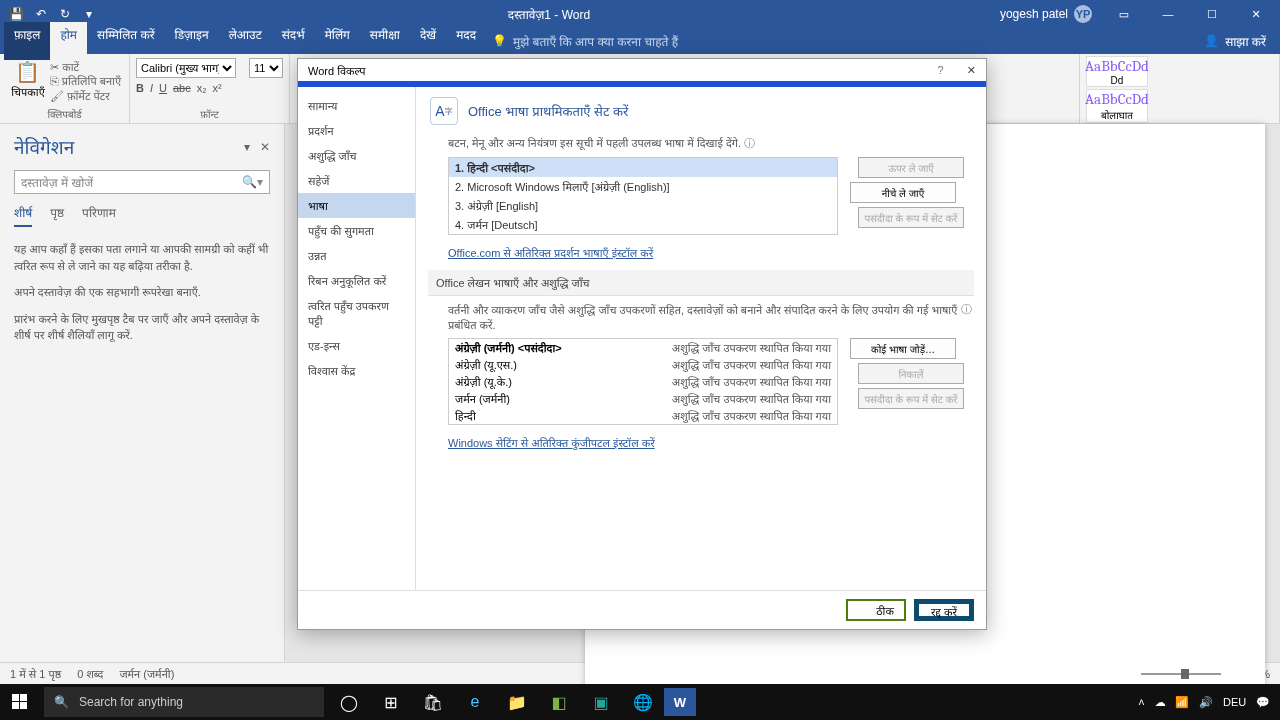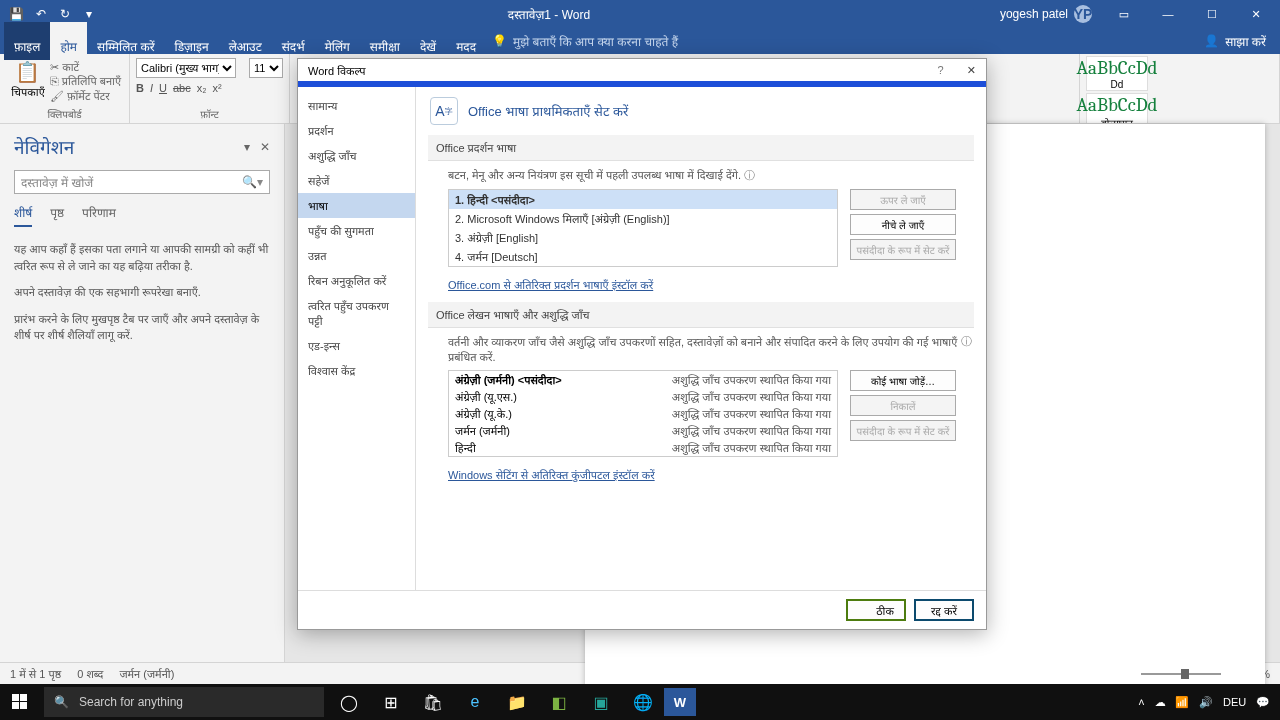--- a/index.html
+++ b/index.html
@@ -5,43 +5,43 @@
 * { margin: 0; padding: 0; box-sizing: border-box; font-family: "Segoe UI", "Nirmala UI", sans-serif; }
 body { width: 1280px; height: 720px; background: #fff; overflow: hidden; position: relative; }
 
 
 .titlebar { height: 28px; background: #2b579a; color: #fff; display: flex; align-items: center; font-size: 12px; }
 .titlebar .qat { display: flex; align-items: center; padding: 0 6px; gap: 2px; }
 .titlebar .qat span { width: 22px; height: 22px; display: flex; align-items: center; justify-content: center; cursor: pointer; }
 .titlebar .center { flex: 1; text-align: center; }
 .titlebar .right { display: flex; align-items: center; padding-right: 4px; gap: 4px; }
 .titlebar .right .user { padding: 0 8px; display:flex; align-items:center; gap:6px;}
-.titlebar .right .circ{width:18px;height:18px;border-radius:50%;background:#a8bfe0;color:#2b579a;display:flex;align-items:center;justify-content:center;font-size:14px;font-weight:bold;}
+.titlebar .right .circ{width:18px;height:18px;border-radius:50%;background:#a8bfe0;color:#2b579a;display:flex;align-items:center;justify-content:center;font-size:11px;font-weight:bold;}
 .titlebar .right .winbtn { width: 40px; height: 28px; display: flex; align-items: center; justify-content: center; font-size: 11px; }
 
 
 .tabs { height: 26px; background: #2b579a; color: #fff; display: flex; align-items: center; font-size: 12px; padding-left: 4px; }
-.tabs .tab { padding: 12px 10px; height: 38px; line-height: 26px; cursor: pointer; }
+.tabs .tab { padding: 0 10px; height: 38px; line-height: 26px; cursor: pointer; }
 .tabs .tab.file { background: #1e3e70; }
 .tabs .tab.active { background: #f3f3f3; color: #2b579a; }
 .tabs .tell { color: #c6d6ed; margin-left: 6px; display:flex; align-items:center; gap:6px;}
 .tabs .share { margin-left: auto; padding: 0 14px; display:flex; align-items:center; gap:6px;}
 
 
 .ribbon { height: 70px; background: #f3f3f3; border-bottom: 1px solid #d4d4d4; display: flex; font-size: 11px; overflow:hidden; }
 .ribbon .grp { border-right: 1px solid #d4d4d4; padding: 2px 6px; position: relative; display:flex; flex-direction:column;}
 .ribbon .grp .lbl { position: absolute; bottom: 2px; left: 0; right: 0; text-align: center; font-size: 10px; color: #666; }
 .ribbon .big { display: flex; flex-direction: column; align-items: center; width: 44px; padding-top:4px;}
 .ribbon .mini{font-size:11px; color:#666; line-height:1.3;}
 .ribbon select{font-size:11px; border:1px solid #aaa; background:#fff;height:20px;}
 .fgroup{display:flex;gap:4px;align-items:center;padding-top:2px;}
 .ftools{display:flex;gap:6px;padding-top:4px;color:#555;}
 .styles{display:flex;gap:2px;padding:4px;}
 .style{border:1px solid #ddd;background:#fff;width:62px;height:46px;display:flex;flex-direction:column;align-items:center;justify-content:center;font-size:10px;}
-.style .sample{font-size:19px;color:#15803d;font-family:Cambria;}
+.style .sample{font-size:15px;color:#8b5cf6;font-family:Cambria;}
 .edit-grp{padding:4px 10px;line-height:1.4;color:#444;}
 
 
 .workspace{display:flex;height:calc(720px - 28px - 26px - 70px - 22px - 36px);background:#e6e6e6;}
 .navpane{width:285px;background:#f3f3f3;border-right:1px solid #d4d4d4;padding:10px 14px;font-size:12px;overflow:hidden;}
 .navpane h2{font-size:19px;color:#2b579a;font-weight:normal;margin-bottom:10px;display:flex;justify-content:space-between;align-items:center;}
 .navpane .searchbox{border:1px solid #aaa;background:#fff;height:24px;display:flex;align-items:center;padding:0 6px;color:#888;justify-content:space-between;margin-bottom:10px;}
 .navpane .ntabs{display:flex;gap:18px;font-size:12px;color:#666;margin-bottom:14px;}
 .navpane .ntabs .nt{padding-bottom:4px;cursor:pointer;}
 .navpane .ntabs .nt.active{color:#2b579a;border-bottom:2px solid #2b579a;}
@@ -62,26 +62,26 @@
 .dialog .dhdr{display:flex;align-items:center;gap:10px;color:#2b579a;font-size:13px;margin-bottom:10px;}
 .dialog .dhdr .ico{width:28px;height:28px;border:1px solid #bcd;border-radius:4px;display:flex;align-items:center;justify-content:center;font-size:14px;}
 .sectlbl{background:#f3f3f3;color:#444;padding:5px 8px;font-size:11px;margin:8px -2px 6px -2px; border-bottom:1px solid #e0e0e0;}
 .hint{font-size:11px;color:#555;margin:4px 0 6px 18px;}
 .listarea{display:flex;gap:12px;margin-left:18px;}
 .langlist{border:1px solid #ccc;width:390px;height:78px;background:#fff;}
 .langlist .row{padding:2px 6px;font-size:11px;color:#333;}
 .langlist .row.sel{background:#cde0f7;font-weight:bold;}
 .btns{display:flex;flex-direction:column;gap:4px;}
 .btns button{width:106px;height:21px;font-size:10px;border:1px solid #aaa;background:#fdfdfd;cursor:pointer;}
-.btns button:disabled{color:#aaa;background:#f4f4f4;cursor:default;}
+.btns button:disabled{color:#aaa;background:#f4f4f4;cursor:default;margin-left:8px;}
 .link{color:#2b579a;text-decoration:underline;cursor:pointer;margin:10px 0 2px 18px;display:inline-block;}
 .authlist{border:1px solid #ccc;width:390px;background:#fff;margin-left:0;}
 .authrow{display:flex;justify-content:space-between;padding:1px 6px;font-size:11px;}
 .dfooter{border-top:1px solid #ddd;padding:8px 12px;display:flex;justify-content:flex-end;gap:8px;}
-.dfooter button{width:60px;height:22px;font-size:11px;border:2px solid #0c4a6e;background:#fdfdfd;cursor:pointer;}
+.dfooter button{width:60px;height:22px;font-size:11px;border:5px solid #0c4a6e;background:#fdfdfd;cursor:pointer;}
 .dfooter button.primary{border:2px solid #4d7c0f;padding-left:18px;}
 
 
 .status{height:22px;background:#f3f3f3;border-top:1px solid #d4d4d4;font-size:11px;color:#555;display:flex;align-items:center;padding:0 10px;gap:16px;}
 .status .right{margin-left:auto;display:flex;align-items:center;gap:8px;}
 .status .vb{width:18px;height:16px;border:1px solid #ccc;background:#fff;}
 .status .vb.active{background:#d0d0d0;}
 .status .slider{width:80px;height:2px;background:#999;position:relative;}
 .status .slider::after{content:"";position:absolute;left:50%;top:-4px;width:8px;height:10px;background:#666;}
 
@@ -239,21 +239,20 @@
         <div class="cat">रिबन अनुकूलित करें</div>
         <div class="cat">त्वरित पहुँच उपकरण पट्टी</div>
         <div class="cat">एड-इन्स</div>
         <div class="cat">विश्वास केंद्र</div>
       </div>
     <div class="dmain">
       <div class="dhdr">
         <div class="ico">A<sup style="font-size:8px;">字</sup></div>
         <span>Office भाषा प्राथमिकताएँ सेट करें</span>
       </div>
-      <div class="sectlbl">Office प्रदर्शन भाषा</div>
       <div class="hint"><span>बटन, मेनू और अन्य नियंत्रण इस सूची में पहली उपलब्ध भाषा में दिखाई देंगे.</span> <span style="color:#888;">ⓘ</span></div>
       <div class="listarea">
         <div class="langlist" id="displaylist">
             <div class="row sel">1.    हिन्दी &lt;पसंदीदा&gt;</div>
             <div class="row">2.    Microsoft Windows मिलाएँ [अंग्रेज़ी (English)]</div>
             <div class="row">3.    अंग्रेज़ी [English]</div>
             <div class="row">4.    जर्मन [Deutsch]</div>
           </div>
         <div class="btns">
           <button disabled="">ऊपर ले जाएँ</button>

